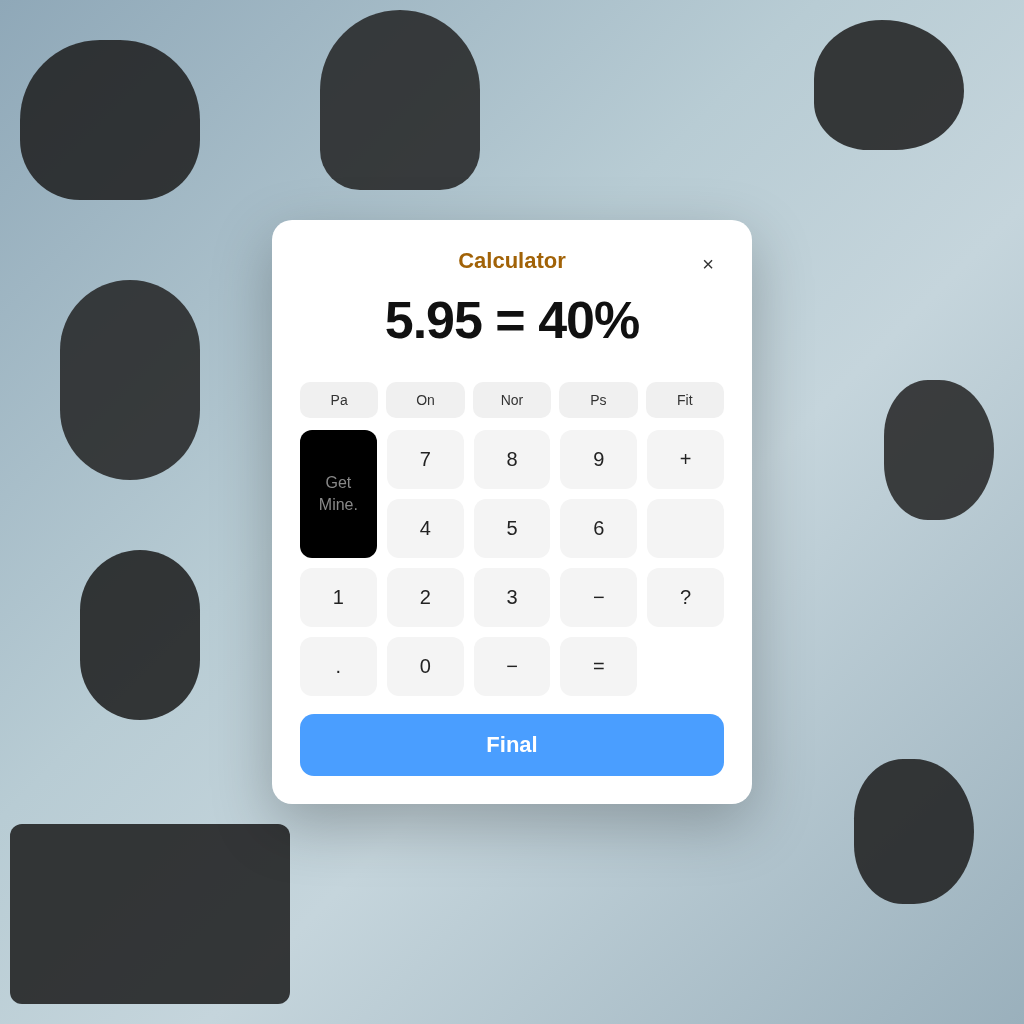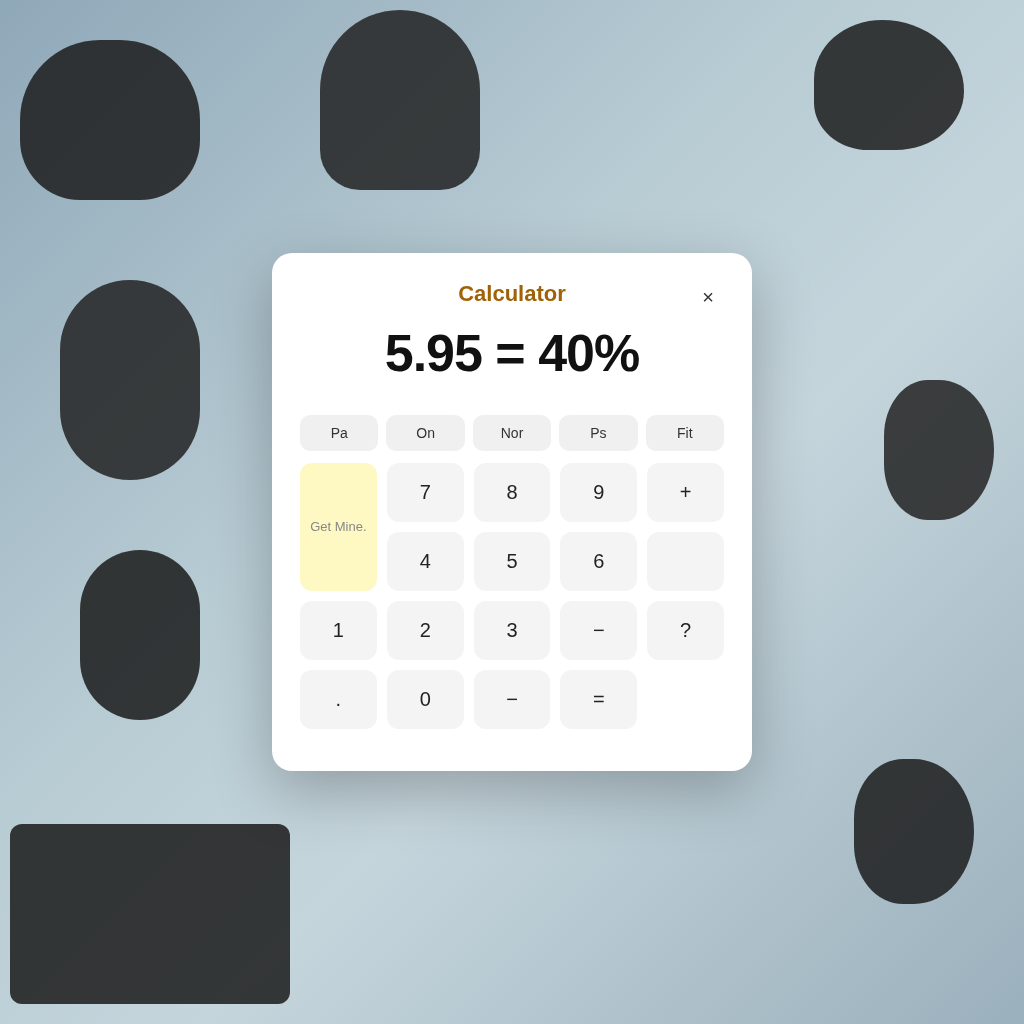--- a/index.html
+++ b/index.html
@@ -137,20 +137,21 @@
       font-weight: 800;
       color: #111;
       letter-spacing: -1px;
     }
 
     
     .mode-row {
       display: flex;
       gap: 8px;
       margin-bottom: 12px;
+      justify-content: flex-end;
     }
 
     .mode-btn {
       flex: 1;
       padding: 10px 4px;
       background: #f0f0f0;
       border: none;
       border-radius: 10px;
       font-size: 14px;
       color: #333;
@@ -177,24 +178,24 @@
       cursor: pointer;
       transition: background 0.15s;
     }
 
     .calc-btn.empty {
       background: #f4f4f4;
       cursor: default;
     }
 
     .calc-btn.get-mine {
-      font-size: 13px;
+      font-size: 16px;
       color: #888;
       line-height: 1.4;
-      background: #fef9c3;
+      background: #000000;
       grid-row: span 2;
       padding: 12px 8px;
     }
 
     
     .final-btn {
       width: 100%;
       padding: 18px;
       background: #4a9eff;
       border: none;
@@ -264,14 +265,15 @@
     <button class="calc-btn">−</button>
 
     <button class="calc-btn">?</button>
     <button class="calc-btn">.</button>
     <button class="calc-btn">0</button>
     <button class="calc-btn">−</button>
     <button class="calc-btn">=</button>
   </div>
 
   
+  <button class="final-btn">Final</button>
 
 </div>
 
 </body></html>

